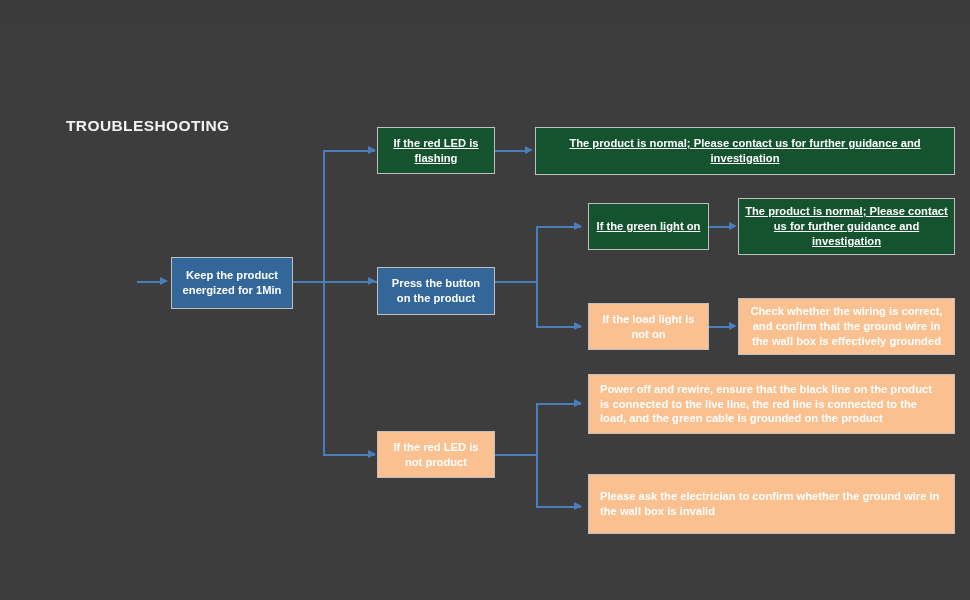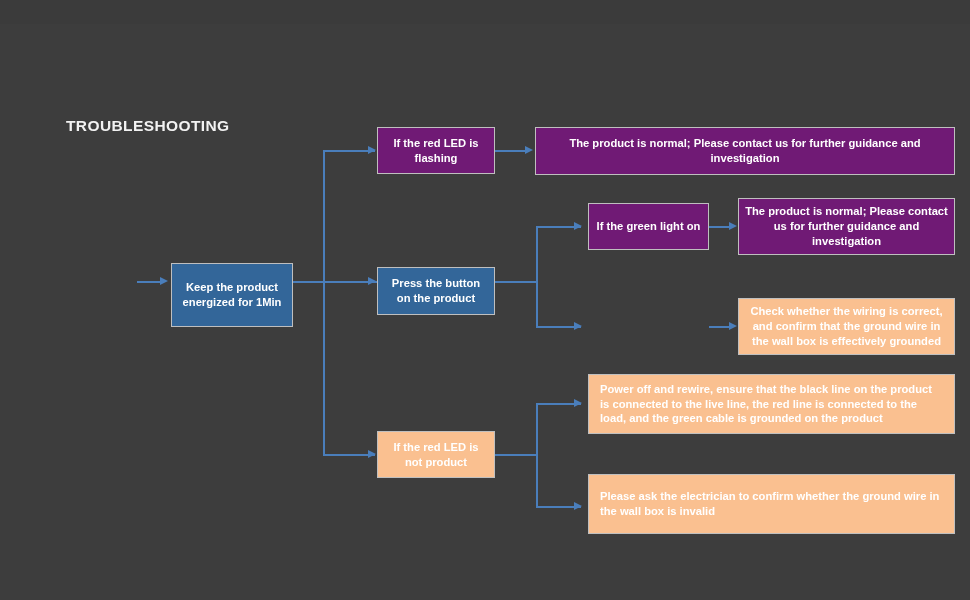--- a/index.html
+++ b/index.html
@@ -41,21 +41,21 @@
     text-align: center;
   }
   .node.left {
     justify-content: flex-start;
     text-align: left;
     padding-left: 11px;
     padding-right: 11px;
   }
   .node .txt { display: block; width: 100%; }
   .blue   { background: #336699; }
-  .green  { background: #701a75; }
+  .green  { background: #14532d; text-decoration: underline; }
   .orange { background: #fac090; }
 
   
   .hline, .vline {
     position: absolute;
     background: #4a7ebb;
   }
   .hline { height: 1.6px; }
   .vline { width: 1.6px; }
   .arrow {
@@ -105,21 +105,21 @@
   <div class="arrow" style="left:729px; top:298px;"></div>
 
   <div class="hline" style="left:495px; top:430px; width:42px;"></div>
   <div class="vline" style="left:536px; top:379px; height:104px;"></div>
   <div class="hline" style="left:536px; top:379px; width:45px;"></div>
   <div class="arrow" style="left:574px; top:375px;"></div>
   <div class="hline" style="left:536px; top:482px; width:45px;"></div>
   <div class="arrow" style="left:574px; top:478px;"></div>
 
 
-  <div class="node blue" style="left:171px; top:239px; width:122px; height:64px;">
+  <div class="node blue" style="left:171px; top:233px; width:122px; height:52px;">
     <span class="txt">Keep the product energized for 1Min</span>
   </div>
 
   <div class="node green" style="left:377px; top:103px; width:118px; height:47px;">
     <span class="txt">If the red LED is flashing</span>
   </div>
 
   <div class="node green" style="left:535px; top:103px; width:420px; height:48px;">
     <span class="txt">The product is normal;
 Please contact us for further guidance and investigation</span>
@@ -131,20 +131,23 @@
 
   <div class="node green" style="left:588px; top:179px; width:121px; height:47px;">
     <span class="txt">If the green light on</span>
   </div>
 
   <div class="node green" style="left:738px; top:174px; width:217px; height:57px;">
     <span class="txt">The product is normal;
 Please contact us for further guidance and investigation</span>
   </div>
 
+  <div class="node orange" style="left:588px; top:279px; width:121px; height:47px;">
+    <span class="txt">If the load light is not on</span>
+  </div>
 
   <div class="node orange" style="left:738px; top:274px; width:217px; height:57px;">
     <span class="txt">Check whether the wiring is correct, and confirm that the ground wire in the wall box is effectively grounded</span>
   </div>
 
   <div class="node orange" style="left:377px; top:407px; width:118px; height:47px;">
     <span class="txt">If the red LED is not product</span>
   </div>
 
   <div class="node orange left" style="left:588px; top:350px; width:367px; height:60px;">

